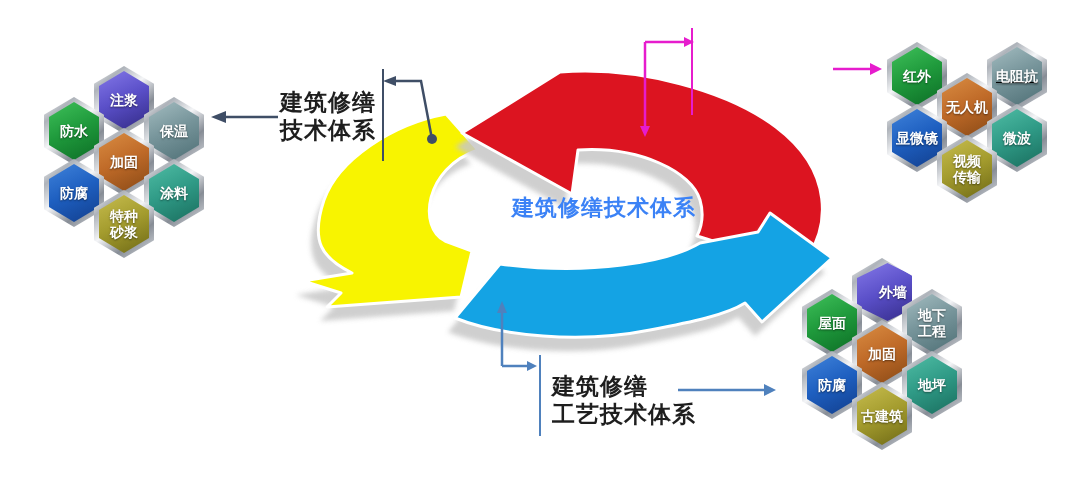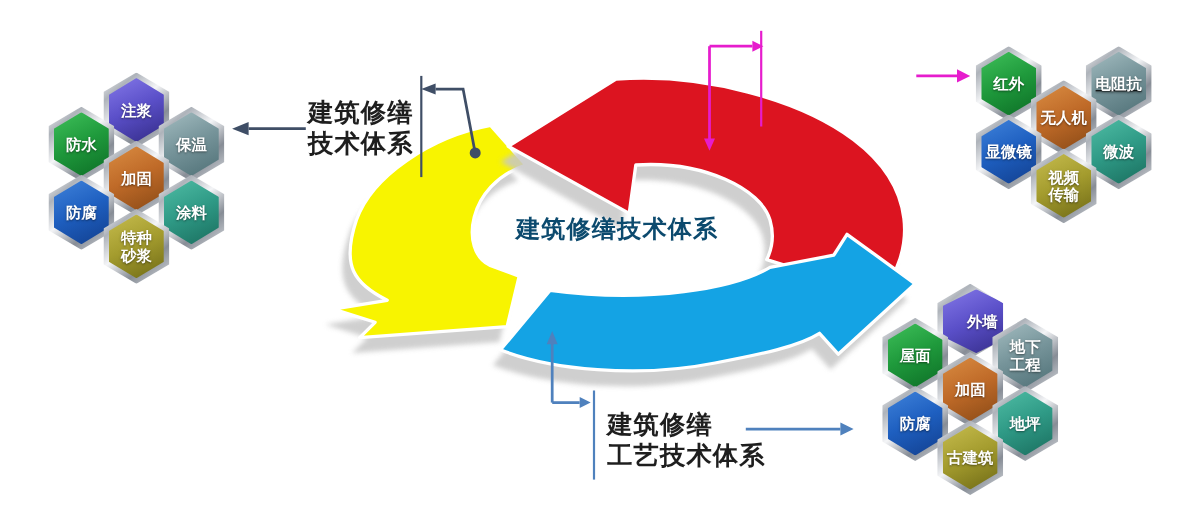--- a/index.html
+++ b/index.html
@@ -2,21 +2,21 @@
 <html><head>
 <meta charset="utf-8">
 <style>
   html,body{margin:0;padding:0;}
   body{
     width:1080px;height:477px;position:relative;overflow:hidden;
     background:#ffffff;font-family:"Liberation Sans","DejaVu Sans",sans-serif;
   }
   #cycle-svg{position:absolute;left:0;top:0;}
   .biglabel{position:absolute;font-weight:bold;color:#1e1e1e;font-size:23px;line-height:28px;letter-spacing:1px;white-space:nowrap;}
-  #center-title{position:absolute;left:443px;top:193px;width:236px;text-align:center;font-weight:bold;font-size:22px;color:#0c4a6e;letter-spacing:1px;}
+  #center-title{position:absolute;left:460px;top:193px;width:236px;text-align:right;font-weight:bold;font-size:22px;color:#3b82f6;letter-spacing:1px;}
   .cluster{position:absolute;width:160px;height:192px;}
   .hex{
     position:absolute;width:60px;height:68px;
     clip-path:polygon(50% 0,100% 26%,100% 74%,50% 100%,0 74%,0 26%);
     background:linear-gradient(140deg,#ffffff 0%,#aeb3ba 22%,#f4f5f7 45%,#878d96 70%,#dfe2e6 100%);
     filter:drop-shadow(2px 3px 2px rgba(80,80,80,.35));
   }
   .hex-in{
     position:absolute;left:5px;top:5px;width:50px;height:58px;
     clip-path:polygon(50% 0,100% 26%,100% 74%,50% 100%,0 74%,0 26%);

